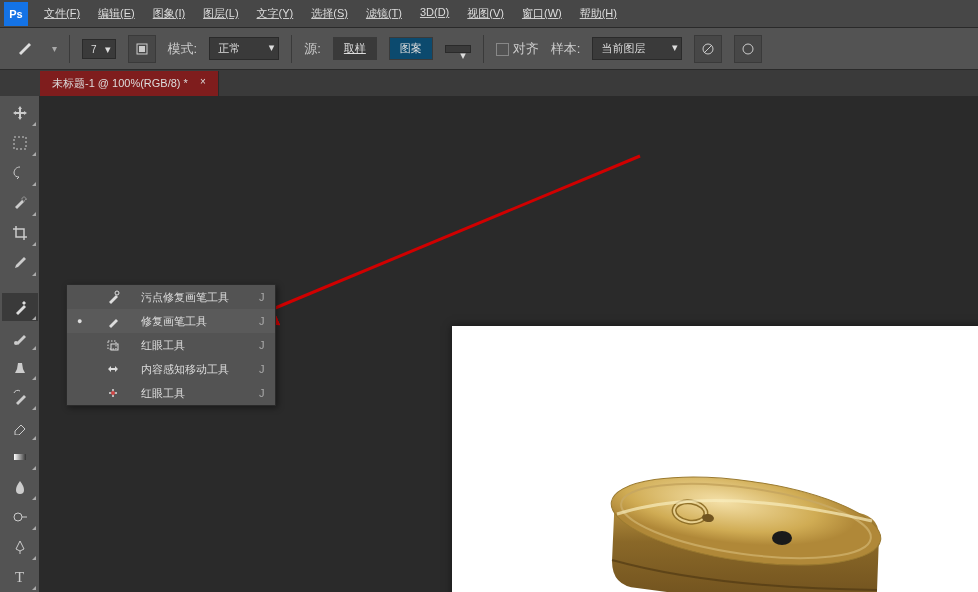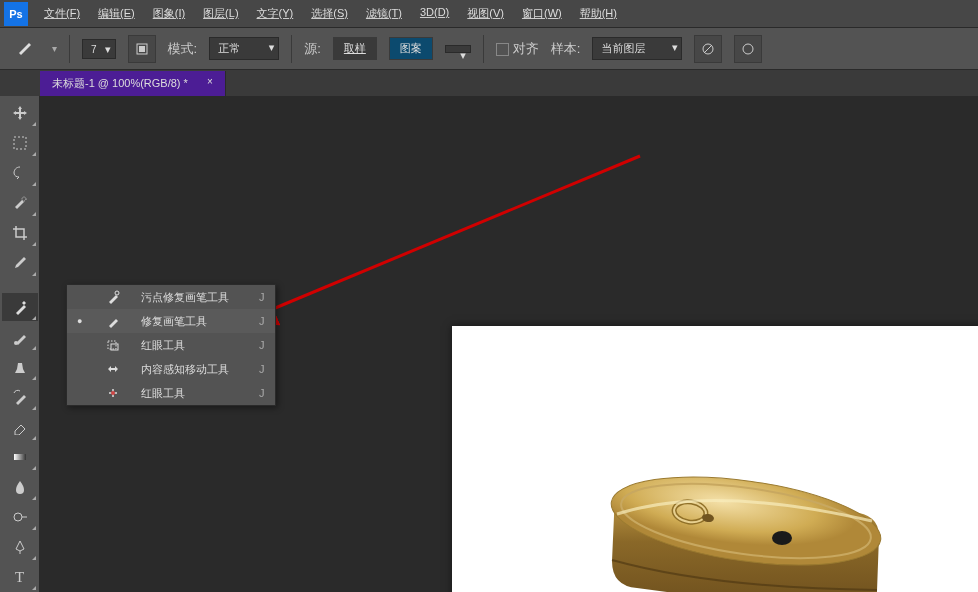--- a/index.html
+++ b/index.html
@@ -15,21 +15,21 @@
     .opt-separator { width: 1px; height: 28px; background: #3a3a3a; }
     .opt-label { color: #ccc; font-size: 13px; }
     .opt-dropdown { background: #3a3a3a; border: 1px solid #2a2a2a; padding: 3px 18px 3px 8px; color: #ddd; position: relative; min-width: 70px; }
     .opt-dropdown::after { content: "▾"; position: absolute; right: 4px; }
     .opt-btn { background: #0c4a6e; border: 1px solid #3a3a3a; padding: 3px 10px; color: #ddd; cursor: pointer; }
     .opt-btn.active { background: #3a3a3a; text-decoration: underline; }
     .opt-checkbox { width: 13px; height: 13px; border: 1px solid #888; display: inline-block; vertical-align: middle; margin-right: 4px; }
     .opt-iconbtn { width: 28px; height: 28px; background: #474747; border: 1px solid #3a3a3a; display: flex; align-items: center; justify-content: center; }
     
     .tabbar { height: 26px; background: #3a3a3a; display: flex; align-items: flex-end; padding-left: 40px; }
-    .doc-tab { background: #4c1d95; padding: 5px 12px; color: #ddd; font-size: 11px; display: flex; align-items: flex-start; gap: 19px; border-right: 1px solid #2a2a2a; }
+    .doc-tab { background: #7f1d1d; padding: 5px 12px; color: #ddd; font-size: 11px; display: flex; align-items: flex-start; gap: 12px; border-right: 1px solid #2a2a2a; }
     .tab-close { font-size: 10px; cursor: pointer; }
     
     .main { display: flex; height: calc(100% - 96px); }
     .toolbar { width: 40px; background: #535353; border-right: 1px solid #2a2a2a; display: flex; flex-direction: column; padding-top: 2px; }
     .tool { width: 36px; height: 28px; margin: 1px auto; display: flex; align-items: center; justify-content: center; cursor: pointer; position: relative; }
     .tool.active { background: #3a3a3a; }
     .tool-chevron { position: absolute; bottom: 1px; right: 2px; width: 0; height: 0; border-left: 4px solid transparent; border-bottom: 4px solid #aaa; }
     
     .canvas-area { flex: 1; background: #2a2a2a; position: relative; overflow: hidden; }
     .canvas { position: absolute; background: #fff; left: 412px; top: 230px; width: 560px; height: 360px; box-shadow: 0 0 8px rgba(0,0,0,0.5); }

